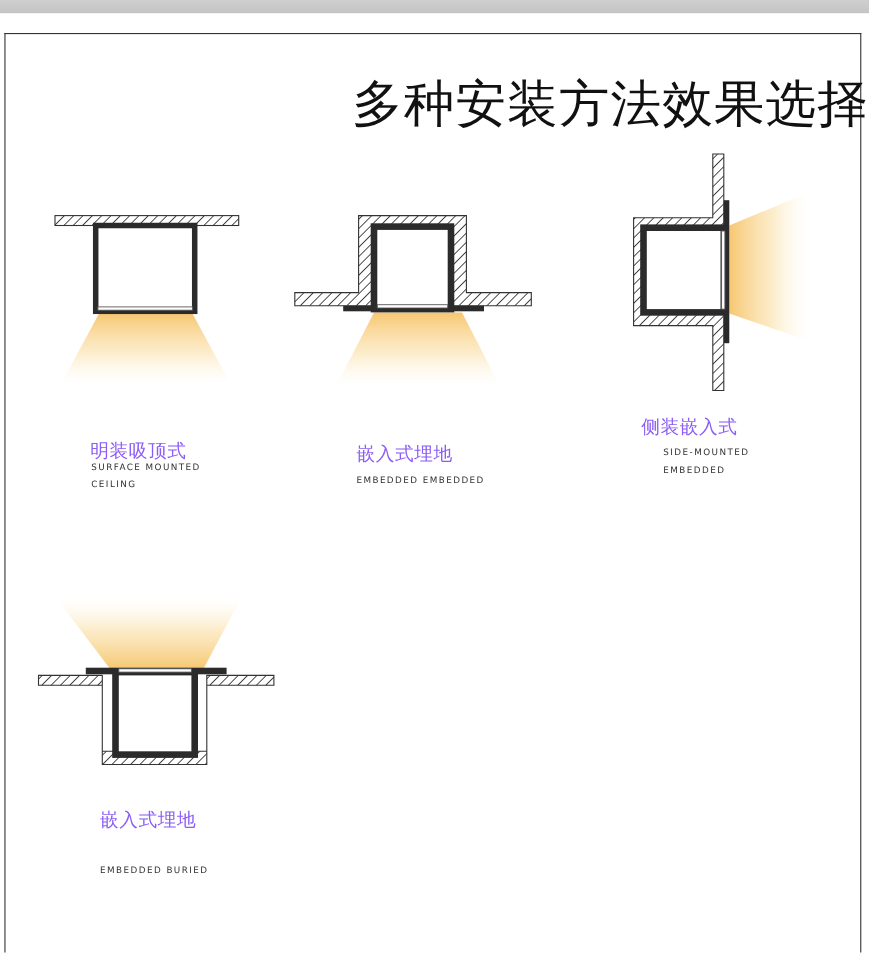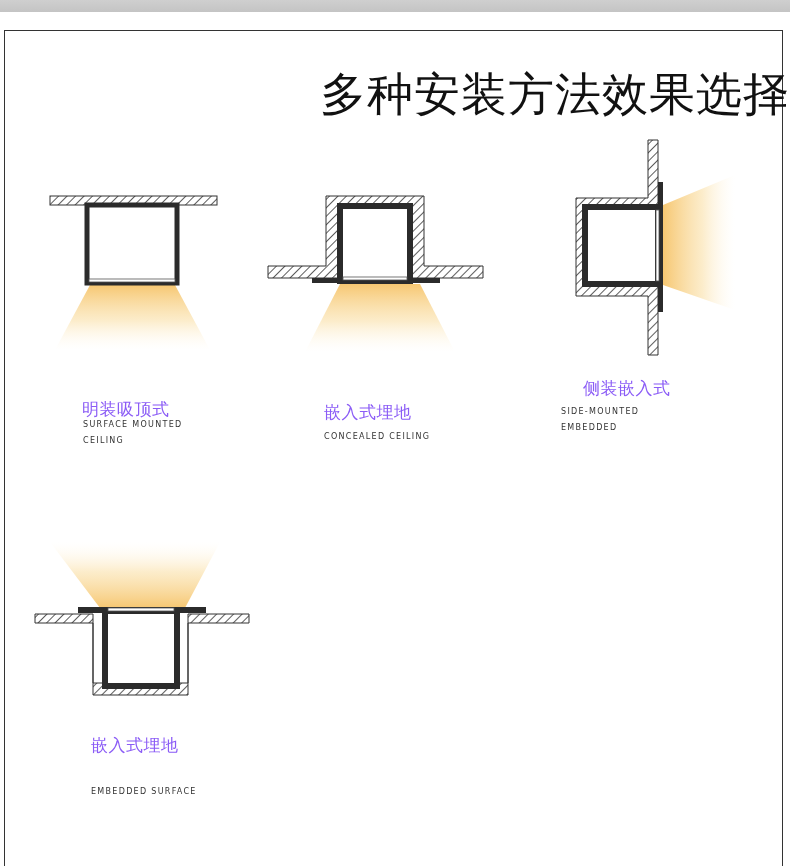--- a/index.html
+++ b/index.html
@@ -78,20 +78,20 @@
   <rect x="85" y="81" width="72" height="75" fill="#fff" stroke="#2b2b2b" stroke-width="6"></rect>
   <rect x="58" y="77" width="128" height="6" fill="#2b2b2b"></rect>
   <rect x="88" y="78" width="66" height="3" fill="#fff" stroke="#555" stroke-width="0.8"></rect>
 </svg>
 
 <div class="label-cn" style="left:82px;top:398px">明装吸顶式</div>
 <div class="label-en" style="left:83px;top:417px">SURFACE MOUNTED
 CEILING</div>
 
 <div class="label-cn" style="left:324px;top:401px">嵌入式埋地</div>
-<div class="label-en" style="left:324px;top:429px">CONCEALED CEILING</div>
+<div class="label-en" style="left:324px;top:429px">EMBEDDED EMBEDDED</div>
 
 <div class="label-cn" style="left:583px;top:377px">侧装嵌入式</div>
-<div class="label-en" style="left:561px;top:404px">SIDE-MOUNTED
+<div class="label-en" style="left:603px;top:404px">SIDE-MOUNTED
 EMBEDDED</div>
 
 <div class="label-cn" style="left:91px;top:734px">嵌入式埋地</div>
-<div class="label-en" style="left:91px;top:784px">EMBEDDED SURFACE</div>
+<div class="label-en" style="left:91px;top:784px">EMBEDDED BURIED</div>
 
 </body></html>

